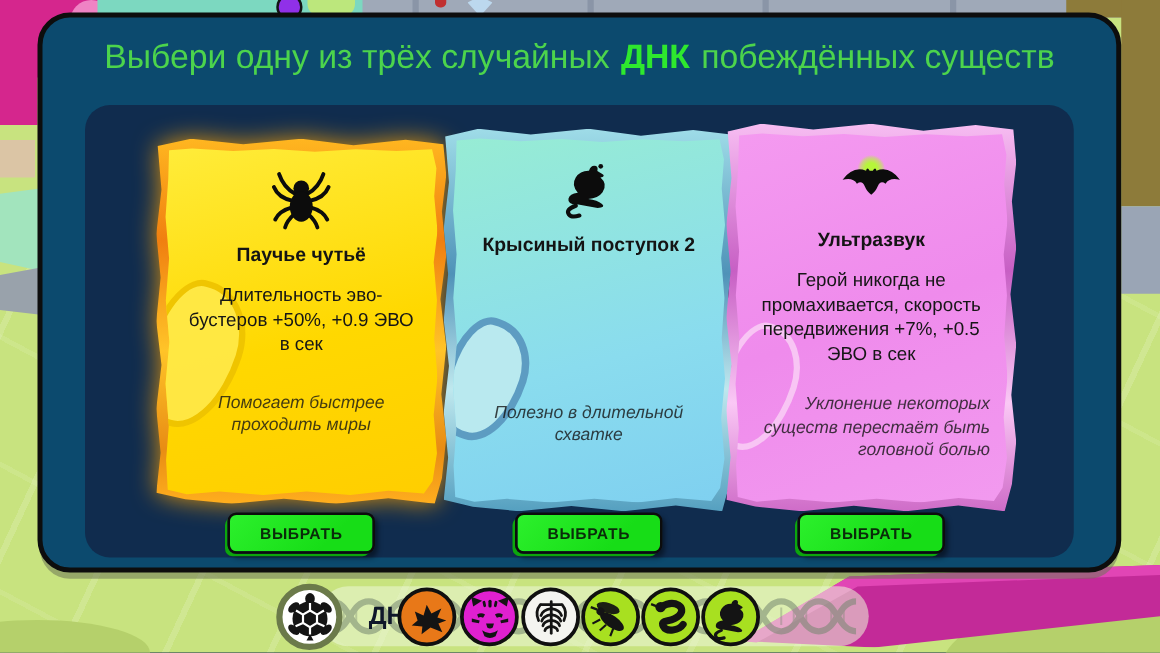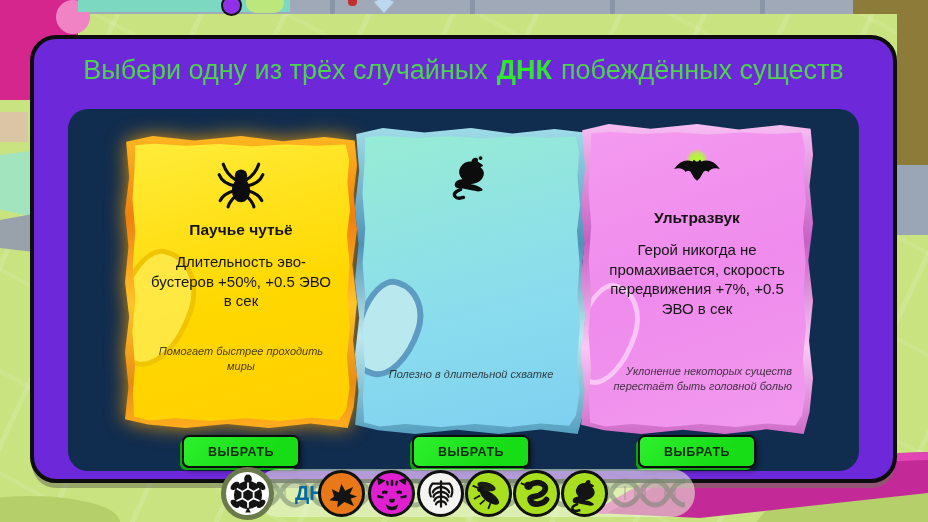--- a/index.html
+++ b/index.html
@@ -33,22 +33,22 @@
     clip-path:polygon(0 20%, 70% 0, 100% 55%, 55% 100%, 0 90%); }
   .blob-bl { position:absolute; left:-60px; top:496px; width:180px; height:52px; border-radius:50%; background:#b5d06b; }
   .blob-br { position:absolute; left:752px; top:478px; width:260px; height:120px; border-radius:50%; background:#b5d06b; }
   .magenta-wedge { position:absolute; left:592px; top:452px; width:336px; height:66px; background:#c32a98;
     clip-path:polygon(0 92%, 26% 14%, 100% 0, 100% 62%, 32% 100%); }
   .magenta-wedge-hi { position:absolute; left:592px; top:452px; width:336px; height:66px; background:#e145b5;
     clip-path:polygon(0 92%, 26% 14%, 100% 0, 100% 12%, 28% 26%, 4% 94%); }
 
   
   .panel { position:absolute; left:30px; top:10px; width:867px; height:448px;
-    background:#6d28d9; border:4px solid #0d0d0d; border-radius:26px;
-    box-shadow:0 7px 0 -2px rgba(110,118,85,.55);margin-top:25px; }
+    background:#0c4a6e; border:4px solid #0d0d0d; border-radius:26px;
+    box-shadow:0 7px 0 -2px rgba(110,118,85,.55); }
   .panel-inner { position:absolute; left:34px; top:70px; width:791px; height:362px;
     background:#102c4e; border-radius:20px; }
   .main-title { position:absolute; left:0; top:16px; width:100%; text-align:center;
     font-size:27px; color:#4cd44c; white-space:nowrap; }
   .main-title .t-dna { font-weight:bold; color:#2ee82e; margin:0 9px; }
 
   
   .card-col { position:absolute; width:218px; }
   .card-col.c1 { left:98px; top:104px; }
   .card-col.c2 { left:328px; top:96px; }
@@ -72,39 +72,39 @@
   .c1 .blob { left:-14px; bottom:52px; width:74px; height:120px; border:5px solid #eec200; background:#ffe94a; opacity:.9; }
   .c2 .blob { left:-6px; bottom:48px; width:64px; height:100px; border:6px solid #5d9cc2; background:#b9e9ef; }
   .c3 .blob { left:-12px; bottom:40px; width:60px; height:104px; border:5px solid #f8c5f4; background:transparent; }
   .card-content { position:absolute; inset:0; display:flex; flex-direction:column; align-items:center; text-align:center; padding:16px 16px 0; }
   .card-icon { width:50px; height:50px; position:relative; }
   .card-icon svg { position:relative; width:50px; height:50px; }
   .bat-glow { position:absolute; left:14px; top:2px; width:22px; height:22px; border-radius:50%;
     background:radial-gradient(circle, #b6f63a 0 30%, rgba(182,246,58,.55) 55%, rgba(182,246,58,0) 72%); }
   .card-title { margin-top:12px; font-size:15.5px; font-weight:bold; color:#141414; }
   .card-desc { margin-top:13px; font-size:15px; line-height:1.3; color:#161616; max-width:190px; }
-  .card-flavor { position:absolute; left:14px; right:14px; font-size:11px; font-style:italic; color:rgba(20,20,20,.8); line-height:1.3; }
+  .card-flavor { position:absolute; left:14px; right:14px; font-size:14px; font-style:italic; color:rgba(20,20,20,.8); line-height:1.3; }
   .c1 .card-flavor { bottom:48px; }
   .c2 .card-flavor { bottom:46px; }
   .c3 .card-flavor { bottom:34px;text-align:right; }
 
   .choose-btn { position:absolute; left:50%; transform:translateX(-50%); width:118px; height:33px;
     border:2px solid #0c0c0c; border-radius:7px; cursor:pointer;
     background:linear-gradient(135deg,#2cf02c,#17dd17 70%);
     box-shadow:-3px 3px 0 -1px #0ca60c, 2px 3px 4px rgba(0,0,0,.45);
     font-family:"Liberation Sans",sans-serif; font-size:12.5px; font-weight:bold; color:#0a2c0a; letter-spacing:.5px; }
   .c1 .choose-btn { top:292px; }
   .c2 .choose-btn { top:300px; }
   .c3 .choose-btn { top:304px; }
 
   
   .dna-pill { position:absolute; left:255px; top:469px; width:440px; height:48px; border-radius:24px;
     background:rgba(237,248,216,.55); }
   .dna-helix { position:absolute; left:10px; top:2px; opacity:.55; }
-  .dna-label { position:absolute; left:40px; top:13px; font-size:20px; font-weight:bold; color:#0369a1; }
+  .dna-label { position:absolute; left:40px; top:13px; font-size:20px; font-weight:bold; color:#0f172a; }
   .creature { position:absolute; top:470px; width:47px; height:47px; border-radius:50%; border:3px solid #101010;
     display:flex; align-items:center; justify-content:center; }
   .creature svg { width:38px; height:38px; }
   .turtle-ring { position:absolute; left:221px; top:467px; width:53px; height:53px; border-radius:50%;
     background:#fff; border:5px solid #6b7a4a; display:flex; align-items:center; justify-content:center; }
   .turtle-ring svg { width:42px; height:42px; }
   .cr-wolf { left:318px; background:#e87818; }
   .cr-tiger { left:368px; background:#e020d0; }
   .cr-skel { left:417px; background:#f4f4f0; }
   .cr-mosq { left:465px; background:#a8e020; }
@@ -163,41 +163,42 @@
                 <path d="M8.8,15.2 C5,16.2 3,17.8 2,20"></path>
                   <path d="M15.2,15.2 C19,16.2 21,17.8 22,20"></path>
                 <path d="M9.6,17.6 C7.2,19.8 6.2,21.4 5.8,23"></path>
                   <path d="M14.4,17.6 C16.8,19.8 17.8,21.4 18.2,23"></path>
               </g>
               <circle cx="12" cy="8" r="3" fill="#0c0c0c"></circle>
               <ellipse cx="12" cy="15" rx="4.4" ry="5.8" fill="#0c0c0c"></ellipse>
             </svg>
           </div>
           <div class="card-title">Паучье чутьё</div>
-          <div class="card-desc">Длительность эво-бустеров +50%, +0.5 ЭВО в сек</div>
+          <div class="card-desc">Длительность эво-бустеров +50%, +0.9 ЭВО в сек</div>
           <div class="card-flavor">Помогает быстрее проходить миры</div>
         </div>
       </div>
     </div>
     <button class="choose-btn">ВЫБРАТЬ</button>
   </div>
 
   <div class="card-col c2">
     <div class="card">
       <div class="card-edge"></div>
       <div class="card-paper">
         <div class="blob"></div>
         <div class="card-content">
           <div class="card-icon">
             <svg viewBox="0 0 24 24">
               <path fill="#0c0c0c" d="M8,18 q-4.2,0.2 -3.8,-2.2 q0.4,-2 3.6,-2.3 q-2.6,-2.9 -0.8,-5.8 q1.7,-2.7 5.1,-2.6 q0.6,-1.9 2,-1.9 q1.7,0 1.2,2 l1.9,1.1 q1.4,0.9 -0.7,1.4 q2.9,2.5 0.8,5.6 q-1.6,2.3 -5.5,2.6 q3.5,0.4 5.3,2 q1.5,1.4 -1.7,1.5 z"></path>
               <path d="M7,18.5 q-4,1.5 -2.6,3.4 q1,1.3 4,0.4" stroke="#0c0c0c" stroke-width="1.6" fill="none" stroke-linecap="round"></path>
               <circle cx="16.6" cy="3.4" r="0.9" fill="#0c0c0c"></circle>
             </svg>
           </div>
+          <div class="card-title">Крысиный поступок 2</div>
           <div class="card-flavor">Полезно в длительной схватке</div>
         </div>
       </div>
     </div>
     <button class="choose-btn">ВЫБРАТЬ</button>
   </div>
 
   <div class="card-col c3">
     <div class="card">
       <div class="card-edge"></div>

